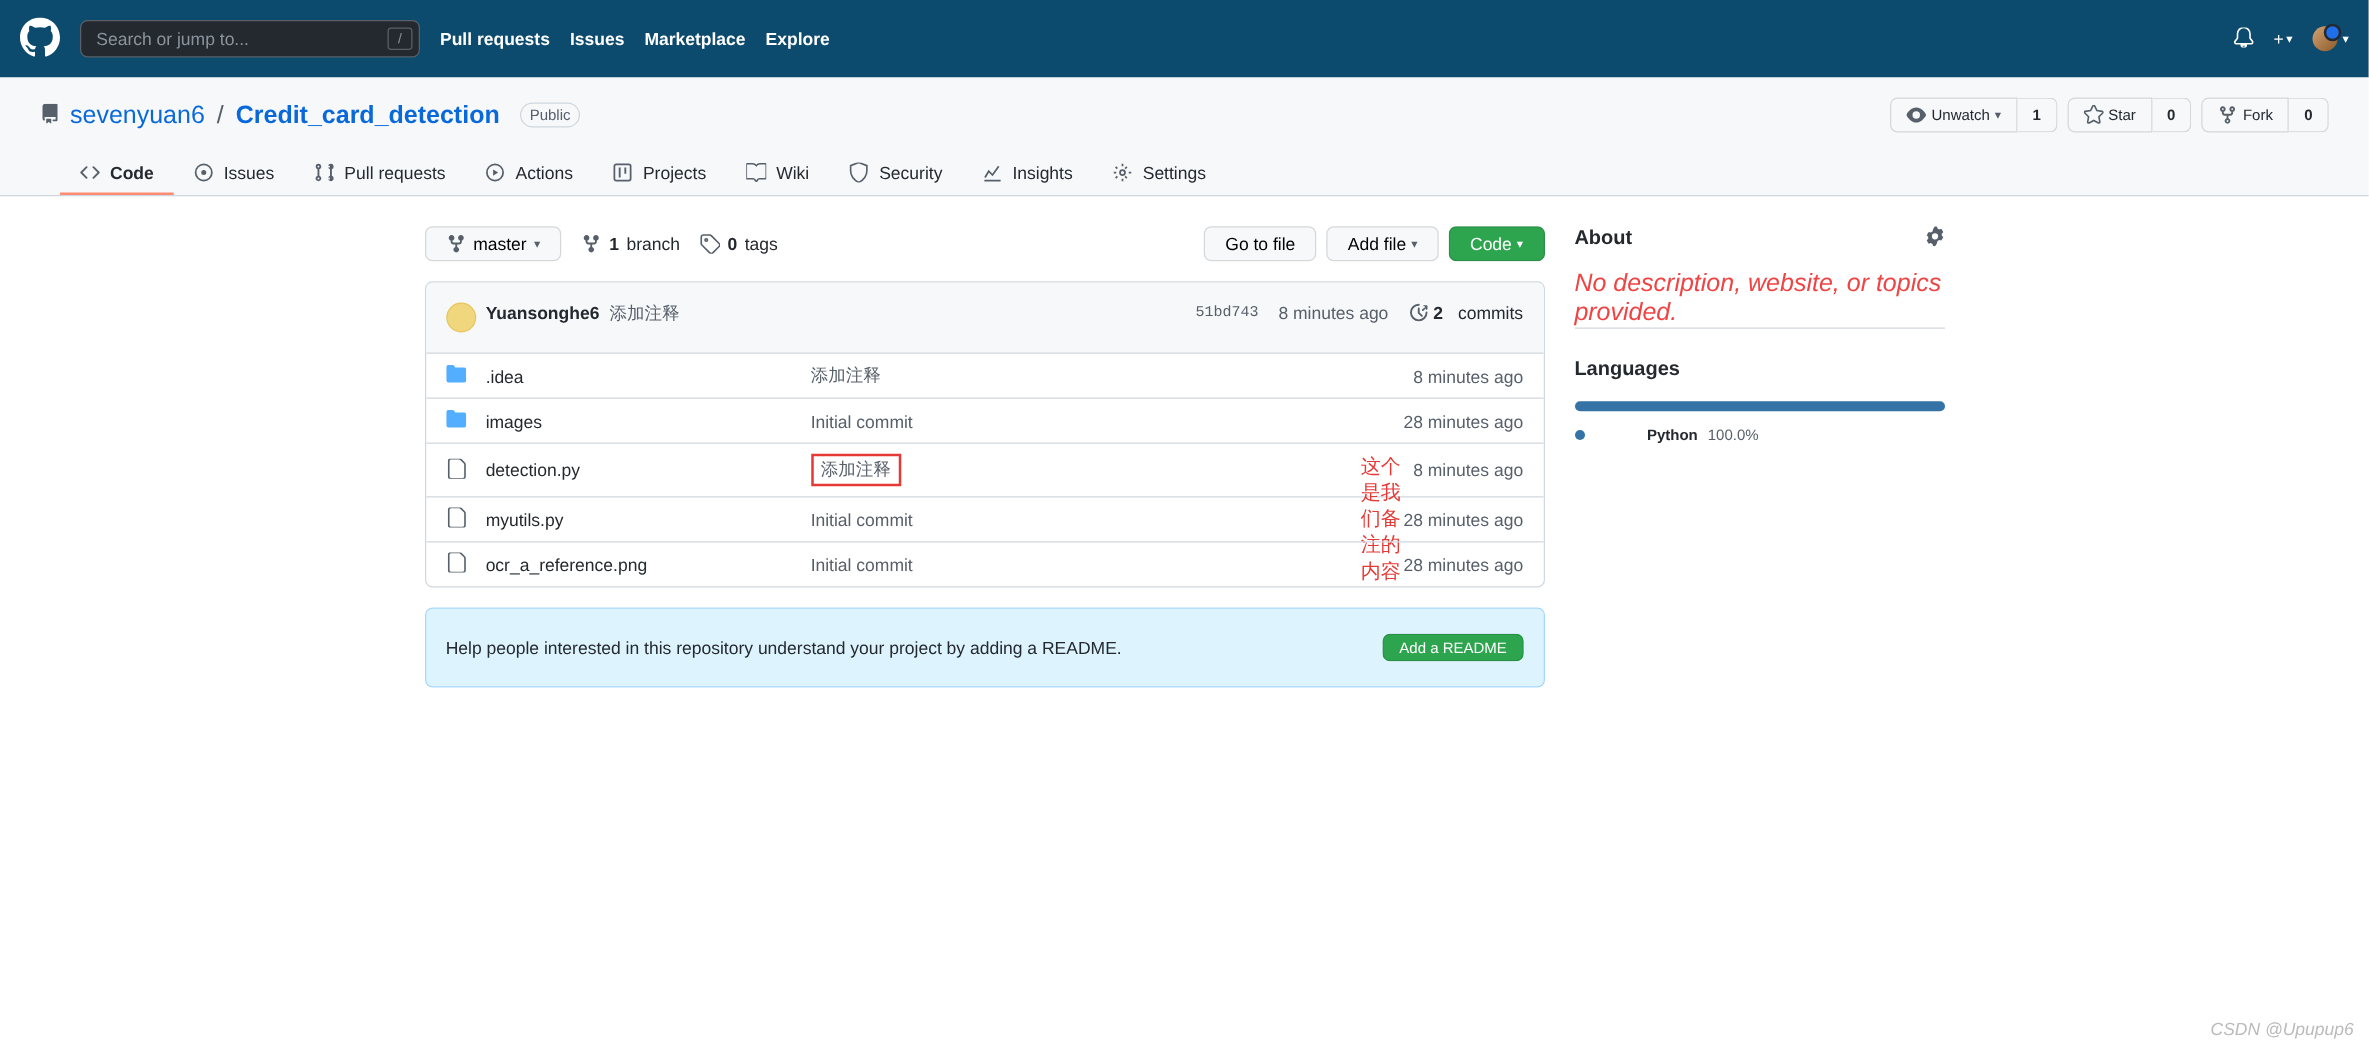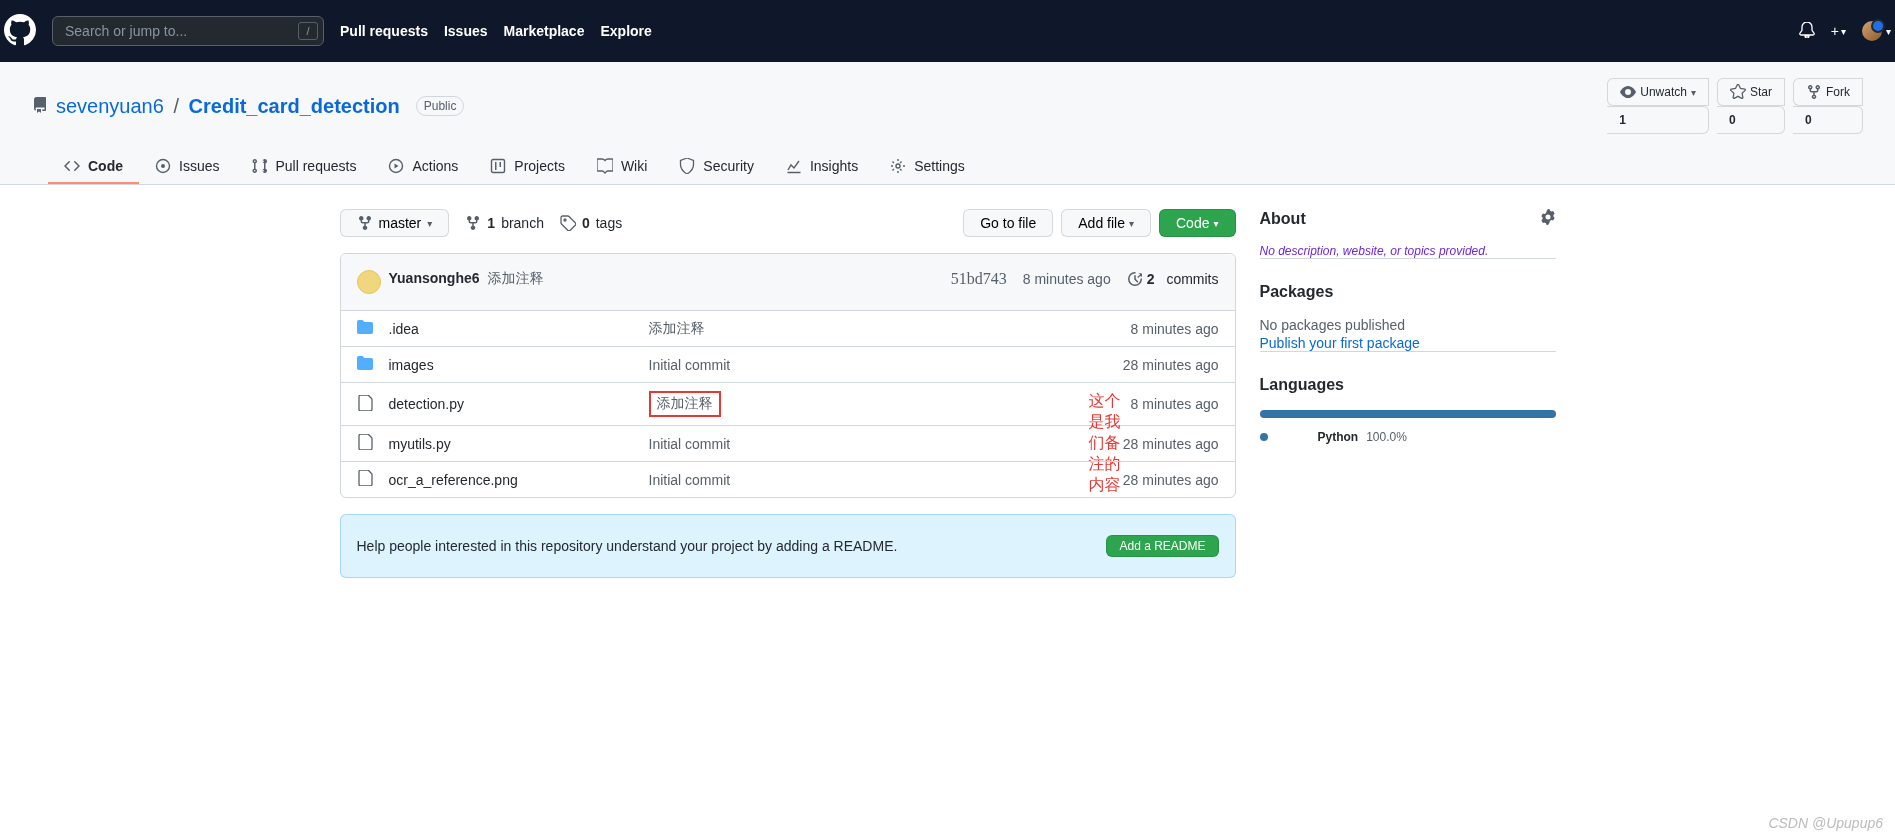--- a/index.html
+++ b/index.html
@@ -1,20 +1,20 @@
 <!DOCTYPE html>
 <html><head>
 <meta charset="utf-8">
 <style>
 * { box-sizing: border-box; margin: 0; padding: 0; }
 body { font-family: -apple-system, BlinkMacSystemFont, "Segoe UI", Helvetica, Arial, sans-serif; font-size: 14px; color: #24292f; background: #fff; }
 a { text-decoration: none; }
 
 
-.gh-header { background: #0f172a; height: 62px; display: flex; align-items: center; padding: 0 4px; gap: 16px; }
+.gh-header { background: #0c4a6e; height: 62px; display: flex; align-items: center; padding: 0 16px; gap: 16px; }
 .gh-logo svg { fill: #fff; width: 32px; height: 32px; }
 .search-wrap { position: relative; }
 .search-input { background: #24292f; border: 1px solid #57606a; border-radius: 6px; height: 30px; width: 272px; padding: 0 12px; color: #c9d1d9; font-size: 14px; }
 .search-input::placeholder { color: #8b949e; }
 .search-slash { position: absolute; right: 6px; top: 6px; border: 1px solid #57606a; border-radius: 3px; width: 20px; height: 18px; color: #8b949e; font-size: 11px; display:flex; align-items:center; justify-content:center; }
 .nav-links { display: flex; gap: 16px; }
 .nav-links a { color: #fff; font-weight: 600; font-size: 14px; }
 .header-right { margin-left: auto; display: flex; align-items: center; gap: 16px; }
 .header-right svg { fill: #fff; }
 .plus-drop { color: #fff; display:flex; align-items:center; gap:2px; font-size:14px; }
@@ -26,21 +26,21 @@
 .repo-head { background: #f6f8fa; border-bottom: 1px solid #d0d7de; padding-top: 16px; }
 .repo-head-inner { padding: 0 32px; }
 .repo-title-row { display: flex; align-items: center; gap: 8px; margin-bottom: 16px; justify-content: flex-end; }
 .repo-icon svg { fill: #57606a; }
 .repo-path { font-size: 20px; }
 .repo-path a { color: #0969da; }
 .repo-path .sep { color: #57606a; margin: 0 4px; }
 .repo-name { font-weight: 600; }
 .vis-badge { border: 1px solid #d0d7de; border-radius: 2em; padding: 0 7px; font-size: 12px; color: #57606a; margin-left: 8px; height:20px; display:inline-flex; align-items:center; }
 .repo-actions { margin-left: auto; display: flex; gap: 8px; }
-.btn-group { display: flex; flex-direction: column; }
+.btn-group { display: flex; }
 .btn { background: #f6f8fa; border: 1px solid rgba(27,31,36,.15); border-radius: 6px; padding: 3px 12px; font-size: 12px; display: flex; align-items: center; gap: 4px; color: #24292f; height: 28px; cursor:pointer; }
 .btn svg { fill: #57606a; }
 .btn-group .btn:first-child { border-radius: 6px 0 0 6px; }
 .btn-group .btn.count { border-radius: 0 6px 6px 0; border-left: 0; font-weight: 600; }
 .caret { font-size: 10px; color: #57606a; }
 
 
 .repo-tabs { display: flex; gap: 0; padding: 0 16px; }
 .tab { display: flex; align-items: center; gap: 8px; padding: 8px 16px; font-size: 14px; color: #24292f; border-bottom: 2px solid transparent; cursor:pointer; }
 .tab svg { fill: #57606a; }
@@ -62,21 +62,21 @@
 .btn-primary { background:#2da44e; color:#fff; border:1px solid rgba(27,31,36,.15); border-radius:6px; padding:5px 16px; font-size:14px; font-weight:500; cursor:pointer; display:flex; align-items:center; gap:4px; }
 .btn-primary .caret { color:#fff; }
 
 
 .file-box { border:1px solid #d0d7de; border-radius:6px; overflow:hidden; }
 .commit-row { background:#f6f8fa; border-bottom:1px solid #d0d7de; padding:16px; display:flex; align-items:flex-start; gap:8px; }
 .commit-avatar { width:24px; height:24px; border-radius:50%; background:#f0d77e; border:1px solid #e8c55a; }
 .commit-author { font-weight:600; }
 .commit-msg { color:#57606a; }
 .commit-meta { margin-left:auto; display:flex; align-items:center; gap:16px; color:#57606a; font-size:14px; }
-.commit-sha { font-family:Liberation Serif, serif; font-size:16px; }
+.commit-sha { font-family:Liberation Mono, monospace; font-size:12px; }
 .commits-link { display:flex; align-items:center; gap:4px; color:#24292f; }
 .commits-link svg { fill:#57606a; }
 .file-row { display:flex; align-items:center; padding:8px 16px; border-bottom:1px solid #d0d7de; }
 .file-row:last-child { border-bottom:none; }
 .file-icon { width:16px; margin-right:16px; }
 .file-icon.dir svg { fill:#54aeff; }
 .file-icon.file svg { fill:#57606a; }
 .file-name { width:260px; }
 .file-name a { color:#24292f; }
 .file-commit { flex:1; color:#57606a; }
@@ -92,21 +92,21 @@
 .readme-prompt { margin-top:16px; border:1px solid rgba(84,174,255,.4); background:#ddf4ff; border-radius:6px; padding:20px 16px; display:flex; align-items:center; }
 .readme-prompt .btn-primary { margin-left:auto; padding:3px 12px; font-size:12px; }
 
 
 .sb-section { border-bottom:1px solid #d0d7de; margin-bottom:24px; }
 .sb-section:last-child { border-bottom:none; }
 .sb-head { display:flex; align-items:center; margin-bottom:16px; }
 .sb-head h2 { font-size:16px; font-weight:600; }
 .sb-gear { margin-left:auto; cursor:pointer; }
 .sb-gear svg { fill:#57606a; }
-.sb-desc { color:#6d28d9; font-style:italic; font-size:12px; }
+.sb-desc { color:#ef4444; font-style:italic; font-size:20px; }
 .sb-muted { color:#57606a; font-size:14px; margin-bottom:2px; }
 .sb-link { color:#0969da; font-size:14px; }
 .lang-bar { height:8px; border-radius:6px; background:#3572A5; margin-bottom:12px; }
 .lang-item { display:flex; align-items:center; gap:8px; font-size:12px; }
 .lang-dot { width:8px; height:8px; border-radius:50%; background:#3572A5; }
 .lang-name { font-weight:600;margin-left:42px; }
 .lang-pct { color:#57606a; }
 
 .watermark { position:fixed; bottom:8px; right:12px; color:#bbb; font-size:14px; font-style:italic; }
 </style>
@@ -355,27 +355,20 @@
       <div class="sb-head">
           <h2>About</h2>
           <a class="sb-gear"><svg width="16" height="16" viewBox="0 0 16 16">
               <path d="M8 0a8.2 8.2 0 0 1 1.6.16l.4 1.6a6 6 0 0 1 1.4.8l1.6-.5a8 8 0 0 1 1.6 2.8l-1.2 1.1a6 6 0 0 1 0 1.6l1.2 1.1a8 8 0 0 1-1.6 2.8l-1.6-.5a6 6 0 0 1-1.4.8l-.4 1.6A8.2 8.2 0 0 1 8 16a8.2 8.2 0 0 1-1.6-.16l-.4-1.6a6 6 0 0 1-1.4-.8l-1.6.5a8 8 0 0 1-1.6-2.8l1.2-1.1a6 6 0 0 1 0-1.6L1.4 7.36a8 8 0 0 1 1.6-2.8l1.6.5a6 6 0 0 1 1.4-.8l.4-1.6A8.2 8.2 0 0 1 8 0m0 5.5a2.5 2.5 0 1 0 0 5 2.5 2.5 0 0 0 0-5"></path>
             </svg></a>
         </div>
       <p class="sb-desc">No description, website, or topics provided.</p>
     </div>
     <div class="sb-section">
       <div class="sb-head">
-          <h2>Packages</h2>
-        </div>
-      <div class="sb-muted">No packages published</div>
-      <a class="sb-link">Publish your first package</a>
-    </div>
-    <div class="sb-section">
-      <div class="sb-head">
           <h2>Languages</h2>
         </div>
       <div class="lang-bar"></div>
       <div class="lang-item">
           <span class="lang-dot"></span>
           <span class="lang-name">Python</span>
           <span class="lang-pct">100.0%</span>
         </div>
     </div>
   </aside>

